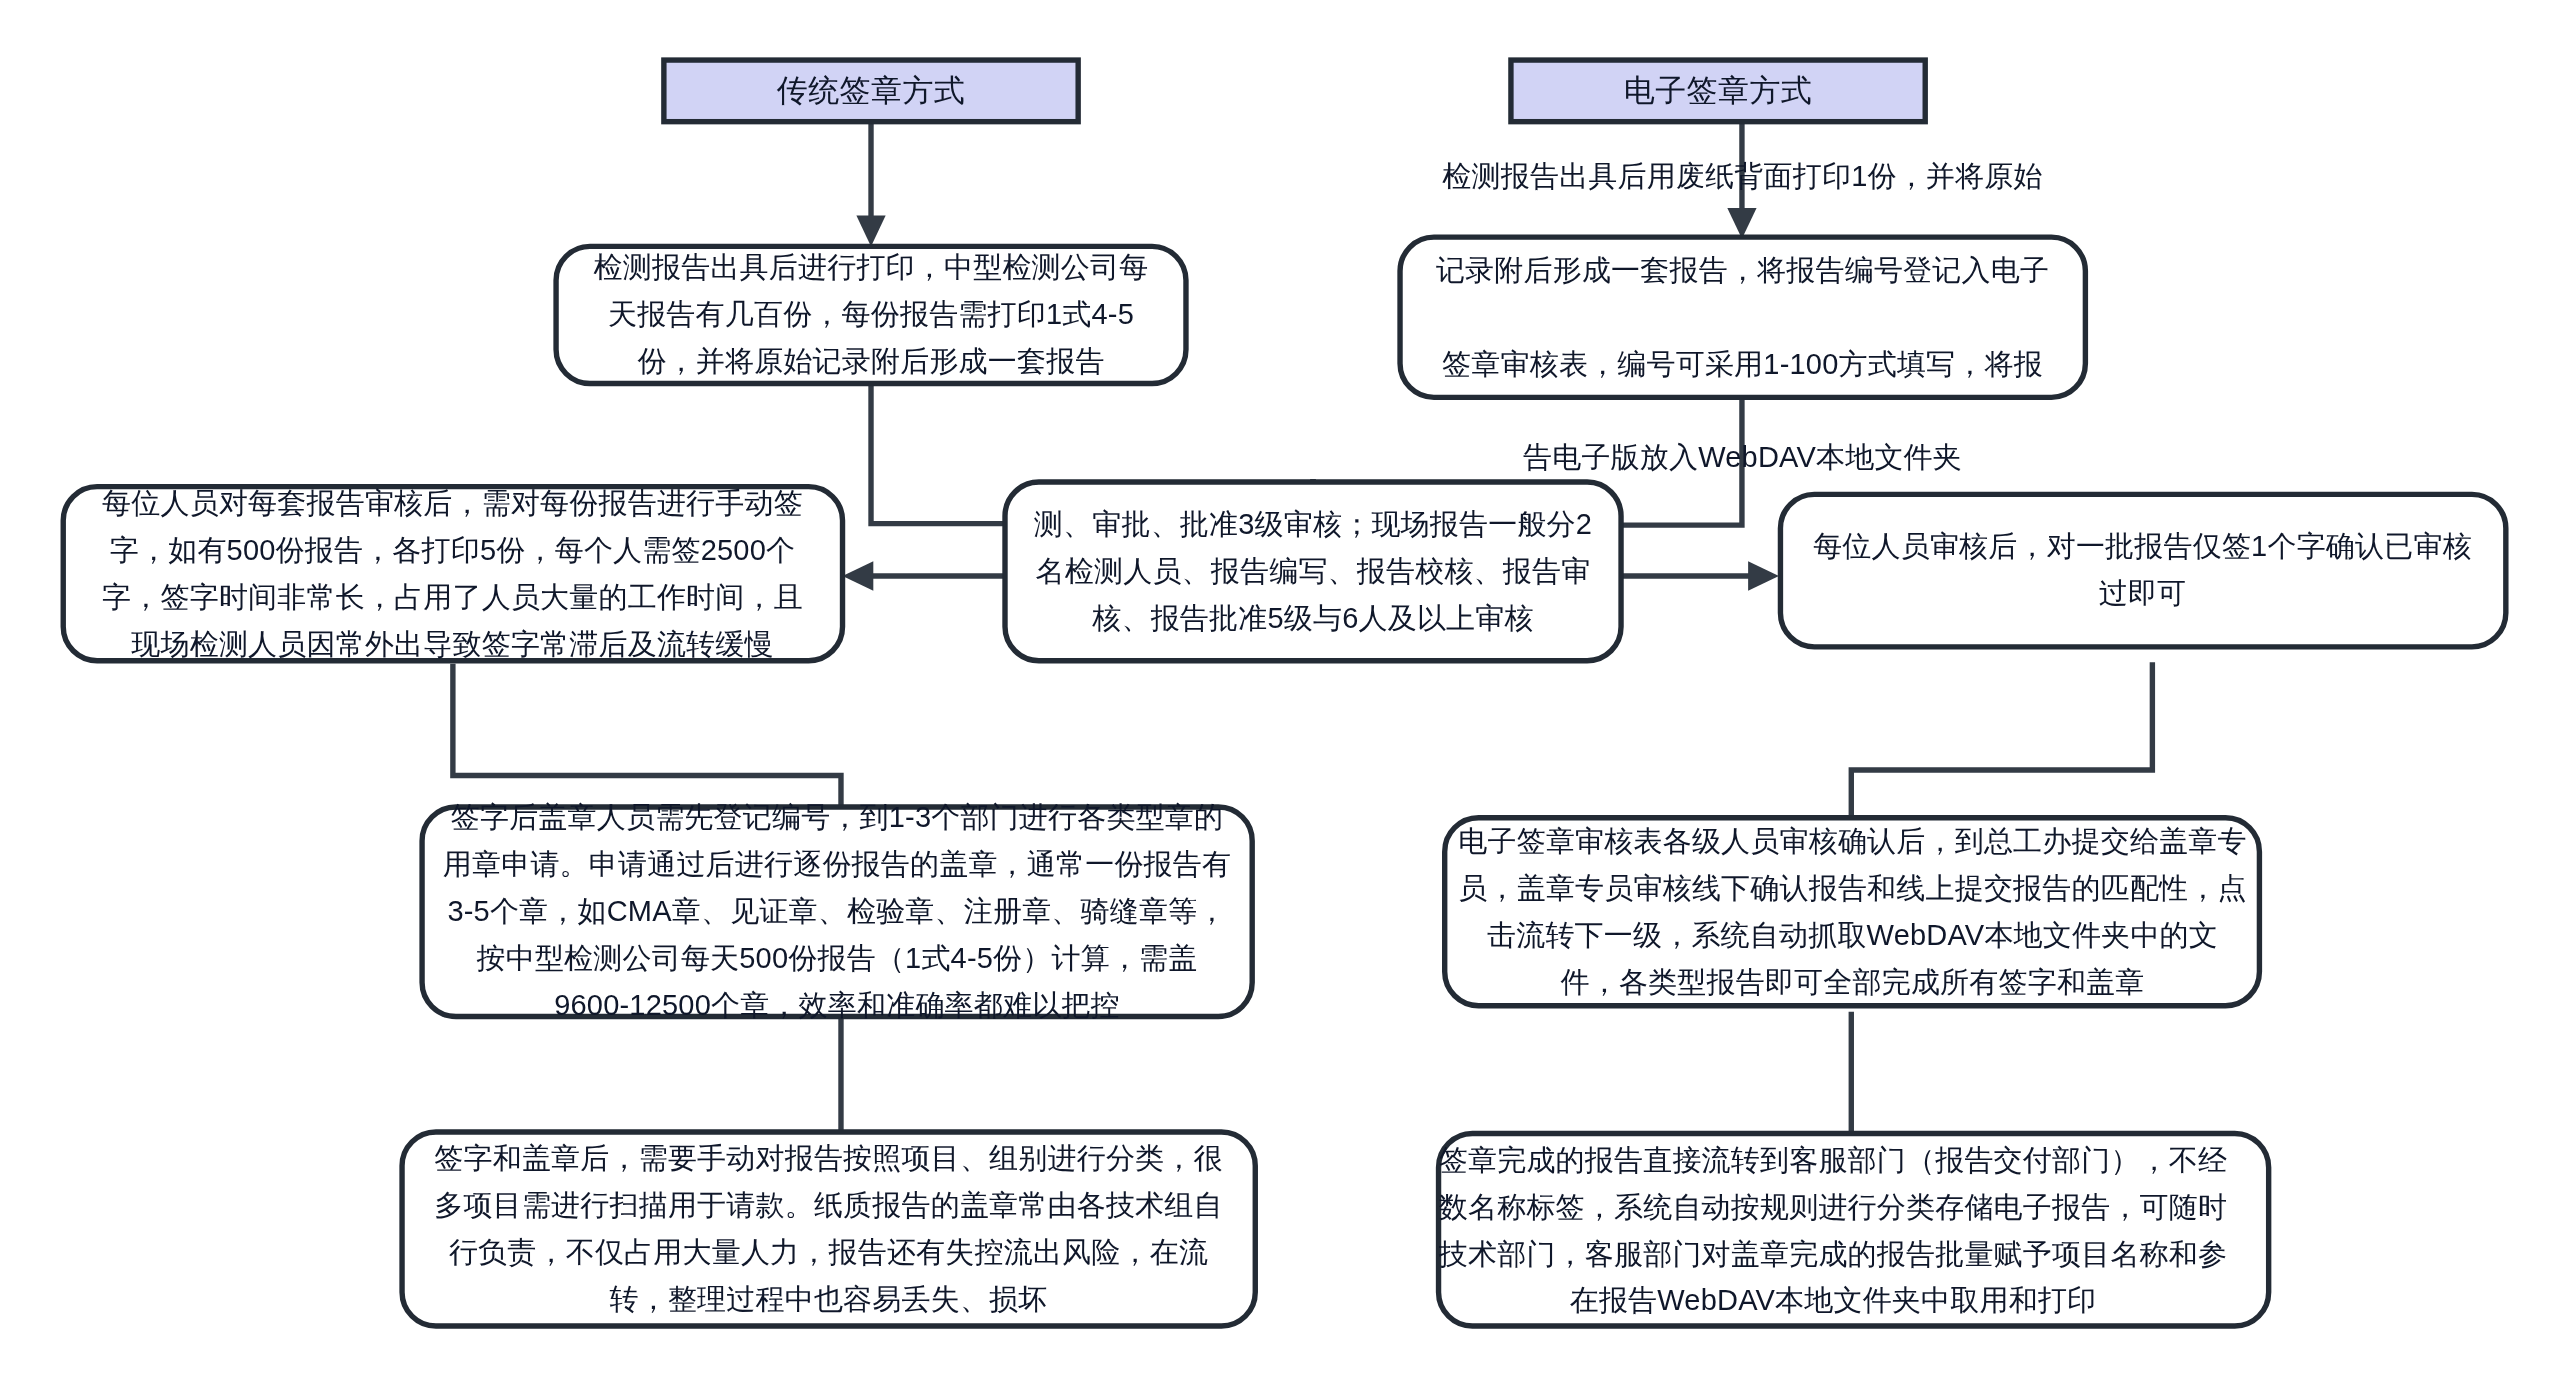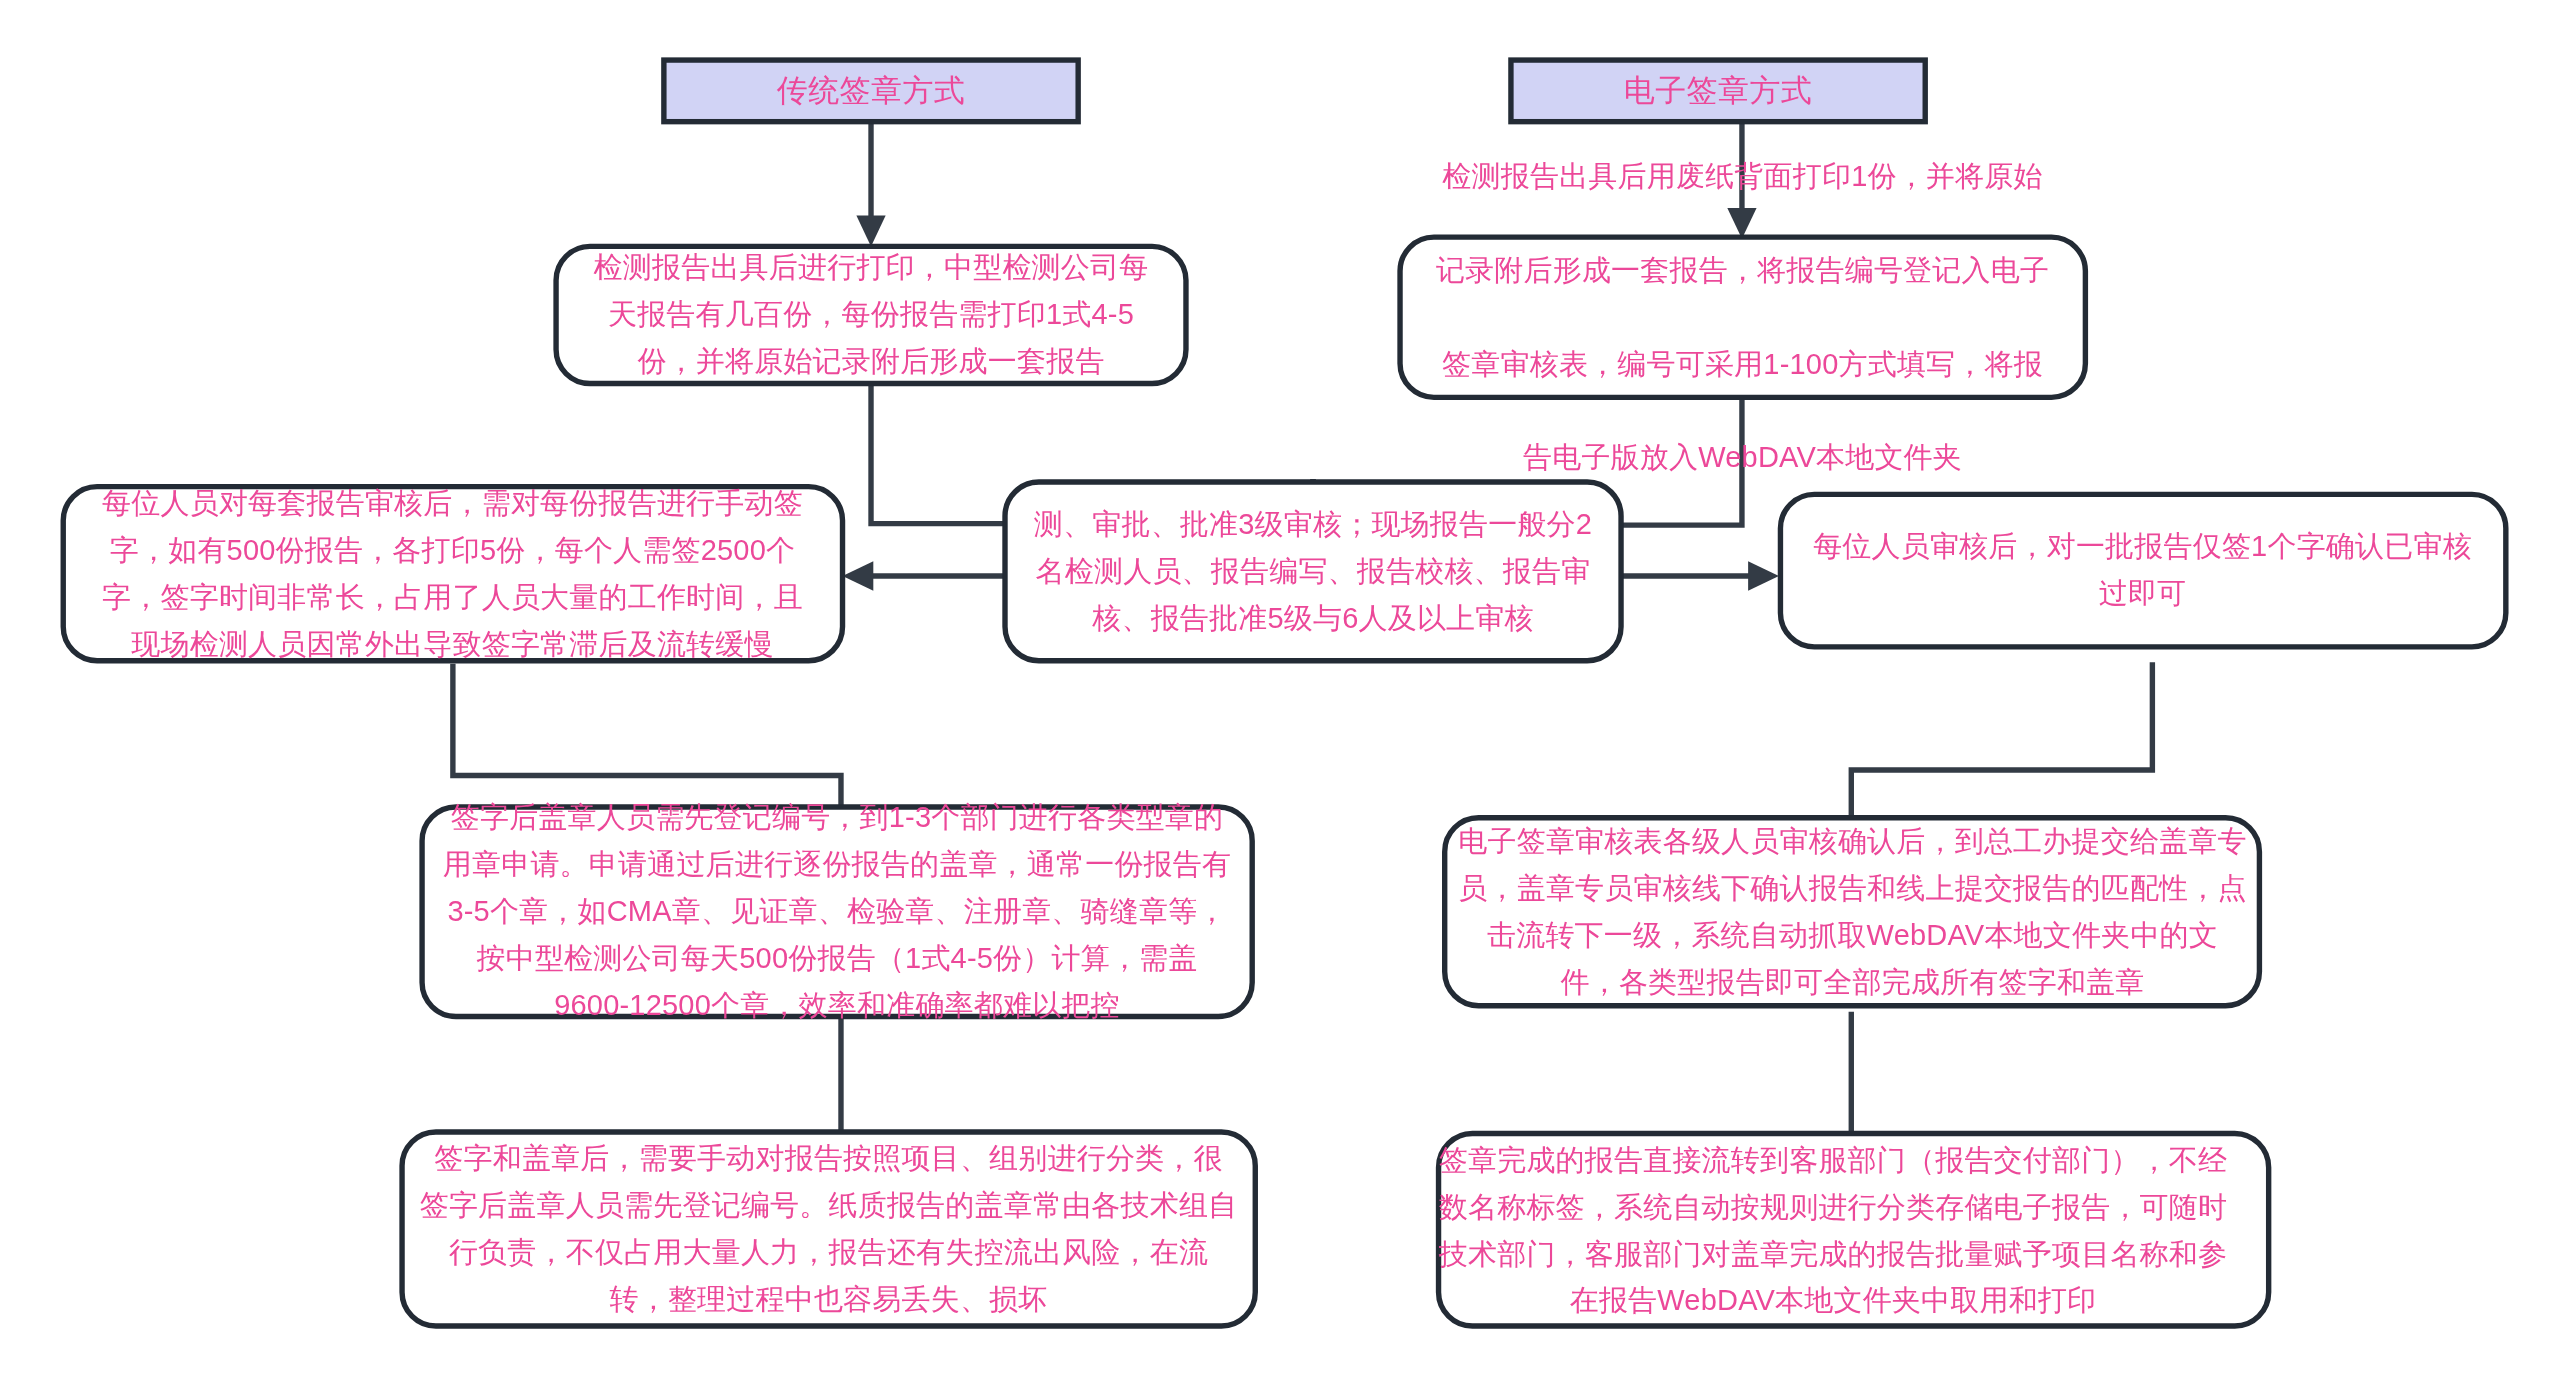--- a/index.html
+++ b/index.html
@@ -48,21 +48,21 @@
     stroke: none;
   }
   .node-label {
     position: absolute;
     box-sizing: border-box;
     display: flex;
     flex-direction: column;
     align-items: center;
     justify-content: center;
     text-align: center;
-    color: #ec4899;
+    color: #0f172a;
     font-family: "Liberation Sans", "DejaVu Sans", sans-serif;
     pointer-events: none;
   }
   .node-label.start-label {
     font-size: 31px;
     line-height: 1.45;
     letter-spacing: 0.4px;
   }
   .node-label.body-label {
     font-size: 29px;
@@ -183,21 +183,21 @@
 
   <div class="node-label body-label" style="left:1445px; top:818px; width:815px; height:188px;">
     <span class="label-line">电子签章审核表各级人员审核确认后，到总工办提交给盖章专</span>
     <span class="label-line">员，盖章专员审核线下确认报告和线上提交报告的匹配性，点</span>
     <span class="label-line">击流转下一级，系统自动抓取WebDAV本地文件夹中的文</span>
     <span class="label-line">件，各类型报告即可全部完成所有签字和盖章</span>
   </div>
 
   <div class="node-label body-label" style="left:402px; top:1132px; width:853px; height:194px;">
     <span class="label-line">签字和盖章后，需要手动对报告按照项目、组别进行分类，很</span>
-    <span class="label-line">签字后盖章人员需先登记编号。纸质报告的盖章常由各技术组自</span>
+    <span class="label-line">多项目需进行扫描用于请款。纸质报告的盖章常由各技术组自</span>
     <span class="label-line">行负责，不仅占用大量人力，报告还有失控流出风险，在流</span>
     <span class="label-line">转，整理过程中也容易丢失、损坏</span>
   </div>
 
   <div class="node-label body-label" style="left:1418px; top:1134px; width:830px; height:193px;">
     <span class="label-line">签章完成的报告直接流转到客服部门（报告交付部门），不经</span>
     <span class="label-line">数名称标签，系统自动按规则进行分类存储电子报告，可随时</span>
     <span class="label-line">技术部门，客服部门对盖章完成的报告批量赋予项目名称和参</span>
     <span class="label-line">在报告WebDAV本地文件夹中取用和打印</span>
   </div>

